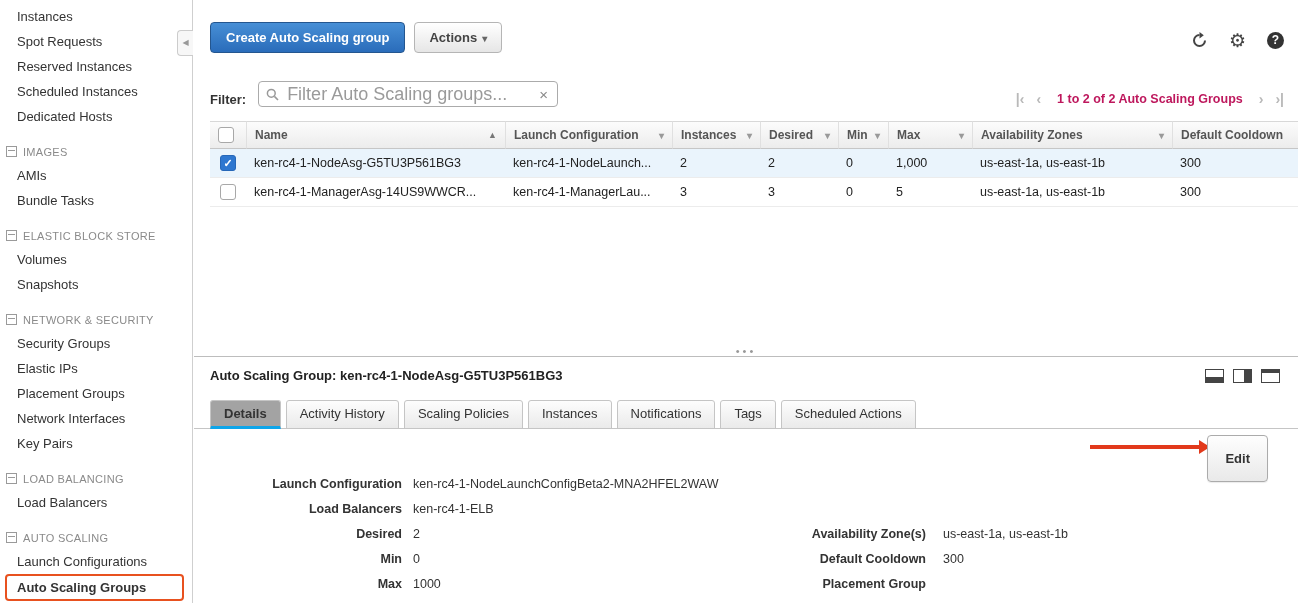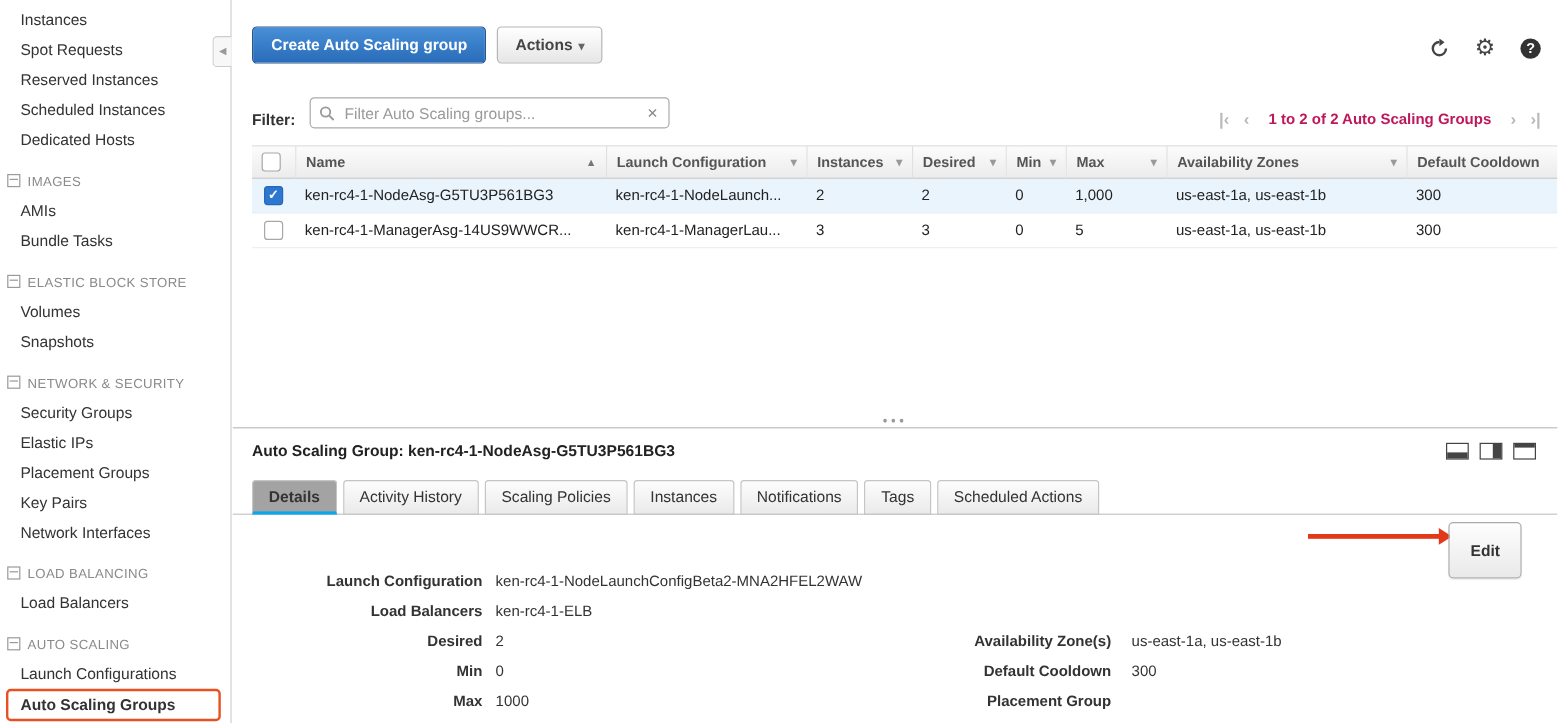--- a/index.html
+++ b/index.html
@@ -36,21 +36,21 @@
   .toolbar-icons{margin-left:auto;display:flex;align-items:center;gap:21px;margin-top:10px;}
   .icon-btn{cursor:pointer;display:inline-flex;align-items:center;justify-content:center;}
   .gear-glyph{font-size:19px;color:#444;line-height:17px;}
   .help-circle{width:17px;height:17px;border-radius:50%;background:#333;color:#fff;font-weight:bold;
             text-align:center;line-height:17px;font-size:12px;display:inline-block;}
 
   .filter-row{display:flex;align-items:flex-end;margin-top:26px;padding:0 14px 0 16px;height:28px;}
   .filter-label{font-weight:bold;font-size:13px;color:#333;}
   .search-box{display:flex;align-items:center;margin-left:12px;width:300px;height:26px;border:1px solid #ababab;
             border-radius:4px;background:#fff;box-sizing:border-box;padding:0 7px;}
-  .search-box input{flex:1;border:none;outline:none;font-size:13px;color:#000000;margin-left:6px;
+  .search-box input{flex:1;border:none;outline:none;font-size:18px;color:#000000;margin-left:6px;
             font-family:"Liberation Sans",sans-serif;background:transparent;}
   .search-box input::placeholder{color:#9a9a9a;}
   .clear-x{color:#8a8a8a;font-size:15px;cursor:pointer;padding:0 2px;line-height:1;}
   .pagination{margin-left:auto;display:flex;align-items:center;gap:12px;}
   .pg-btn{color:#b9b9b9;font-size:14px;cursor:pointer;font-weight:bold;}
   .pg-summary{font-weight:bold;color:#be185d;font-size:12.5px;margin:0 4px;}
 
   
   .table-wrap{margin:14px 0 0 16px;width:1088px;overflow:hidden;}
   .gh,.gr{display:flex;width:1132px;}
@@ -129,22 +129,22 @@
     </div>
     <div class="nav-item">Volumes</div>
     <div class="nav-item">Snapshots</div>
 
     <div class="nav-header">
       <span class="sec-icon"></span><span>NETWORK &amp; SECURITY</span>
     </div>
     <div class="nav-item">Security Groups</div>
     <div class="nav-item">Elastic IPs</div>
     <div class="nav-item">Placement Groups</div>
+    <div class="nav-item">Network Interfaces</div>
     <div class="nav-item">Key Pairs</div>
-    <div class="nav-item">Network Interfaces</div>
 
     <div class="nav-header">
       <span class="sec-icon"></span><span>LOAD BALANCING</span>
     </div>
     <div class="nav-item">Load Balancers</div>
 
     <div class="nav-header">
       <span class="sec-icon"></span><span>AUTO SCALING</span>
     </div>
     <div class="nav-item">Launch Configurations</div>

